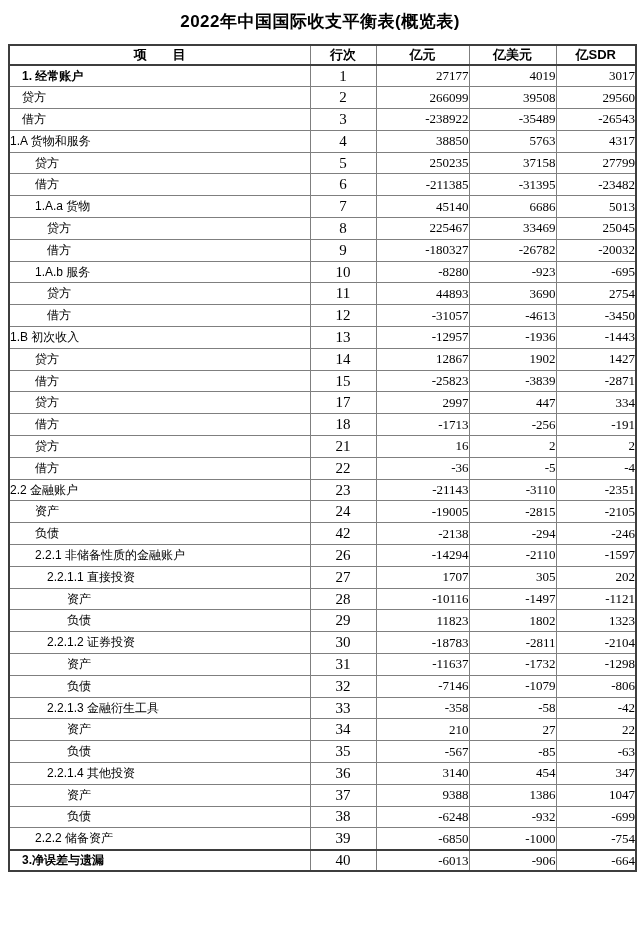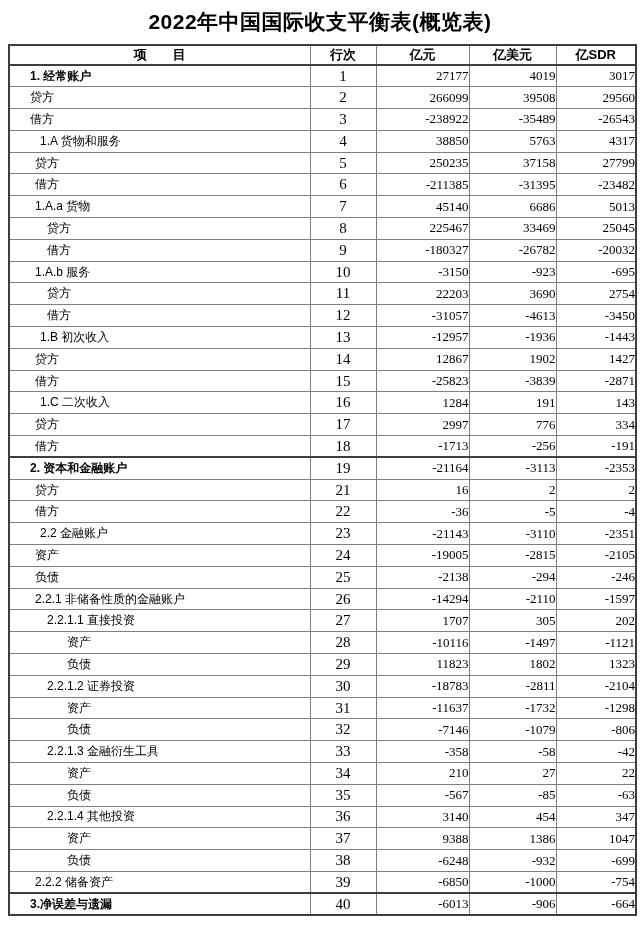--- a/index.html
+++ b/index.html
@@ -7,21 +7,21 @@
     padding: 0;
     background: #ffffff;
     width: 640px;
     height: 944px;
     overflow: hidden;
     font-family: "Liberation Sans", "DejaVu Sans", sans-serif;
     color: #000;
   }
   .page-title {
     text-align: center;
-    font-size: 21px;
+    font-size: 17px;
     font-weight: bold;
     padding-top: 9px;
     height: 25px;
     line-height: 25px;
     letter-spacing: 0.5px;
   }
   table.bop {
     border-collapse: collapse;
     table-layout: fixed;
     width: 627px;
@@ -53,22 +53,22 @@
     text-align: center;
     font-family: "Liberation Serif", "DejaVu Serif", serif;
     font-size: 15px;
   }
   td.num {
     text-align: right;
     padding-right: 8px;
     font-family: "Liberation Serif", "DejaVu Serif", serif;
     font-size: 13px;
   }
-  td.item.l0 { padding-left: 20px; }
-  td.item.l1 { padding-left: 30px; }
+  td.item.l0 { padding-left: 12px; }
+  td.item.l1 { padding-left: 0; }
   td.item.l2 { padding-left: 25px; }
   td.item.l3 { padding-left: 37px; }
   td.item.l4 { padding-left: 57px; }
   tr.section td { border-top: 2px solid #3d3d3d; }
   tr.section td.item { font-weight: bold; }
 </style>
 </head>
 <body>
 
 <div class="page-title">2022年中国国际收支平衡表(概览表)</div>
@@ -150,28 +150,28 @@
       <tr>
         <td class="item l3">借方</td>
         <td class="line">9</td>
         <td class="num">-180327</td>
         <td class="num">-26782</td>
         <td class="num">-20032</td>
       </tr>
       <tr>
         <td class="item l2">1.A.b 服务</td>
         <td class="line">10</td>
-        <td class="num">-3150</td>
+        <td class="num">-8280</td>
         <td class="num">-923</td>
         <td class="num">-695</td>
       </tr>
       <tr>
         <td class="item l3">贷方</td>
         <td class="line">11</td>
-        <td class="num">22203</td>
+        <td class="num">44893</td>
         <td class="num">3690</td>
         <td class="num">2754</td>
       </tr>
       <tr>
         <td class="item l3">借方</td>
         <td class="line">12</td>
         <td class="num">-31057</td>
         <td class="num">-4613</td>
         <td class="num">-3450</td>
       </tr>
@@ -190,47 +190,33 @@
         <td class="num">1427</td>
       </tr>
       <tr>
         <td class="item l2">借方</td>
         <td class="line">15</td>
         <td class="num">-25823</td>
         <td class="num">-3839</td>
         <td class="num">-2871</td>
       </tr>
       <tr>
-        <td class="item l1">1.C 二次收入</td>
-        <td class="line">16</td>
-        <td class="num">1284</td>
-        <td class="num">191</td>
-        <td class="num">143</td>
-      </tr>
-      <tr>
         <td class="item l2">贷方</td>
         <td class="line">17</td>
         <td class="num">2997</td>
-        <td class="num">776</td>
+        <td class="num">447</td>
         <td class="num">334</td>
       </tr>
       <tr>
         <td class="item l2">借方</td>
         <td class="line">18</td>
         <td class="num">-1713</td>
         <td class="num">-256</td>
         <td class="num">-191</td>
       </tr>
-      <tr class="section">
-        <td class="item l0">2. 资本和金融账户</td>
-        <td class="line">19</td>
-        <td class="num">-21164</td>
-        <td class="num">-3113</td>
-        <td class="num">-2353</td>
-      </tr>
       <tr>
         <td class="item l2">贷方</td>
         <td class="line">21</td>
         <td class="num">16</td>
         <td class="num">2</td>
         <td class="num">2</td>
       </tr>
       <tr>
         <td class="item l2">借方</td>
         <td class="line">22</td>
@@ -247,21 +233,21 @@
       </tr>
       <tr>
         <td class="item l2">资产</td>
         <td class="line">24</td>
         <td class="num">-19005</td>
         <td class="num">-2815</td>
         <td class="num">-2105</td>
       </tr>
       <tr>
         <td class="item l2">负债</td>
-        <td class="line">25</td>
+        <td class="line">42</td>
         <td class="num">-2138</td>
         <td class="num">-294</td>
         <td class="num">-246</td>
       </tr>
       <tr>
         <td class="item l2">2.2.1 非储备性质的金融账户</td>
         <td class="line">26</td>
         <td class="num">-14294</td>
         <td class="num">-2110</td>
         <td class="num">-1597</td>

